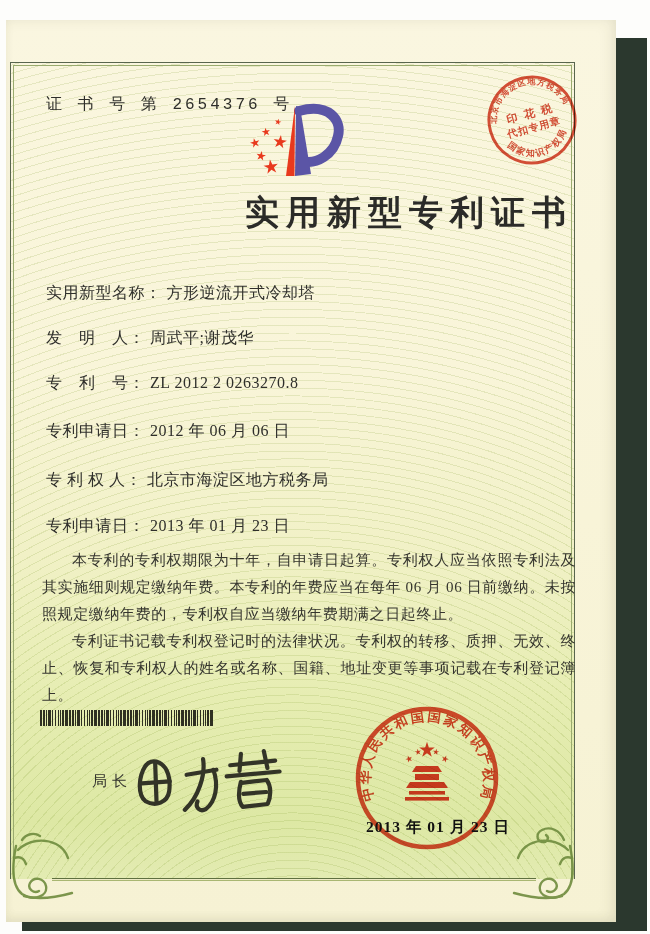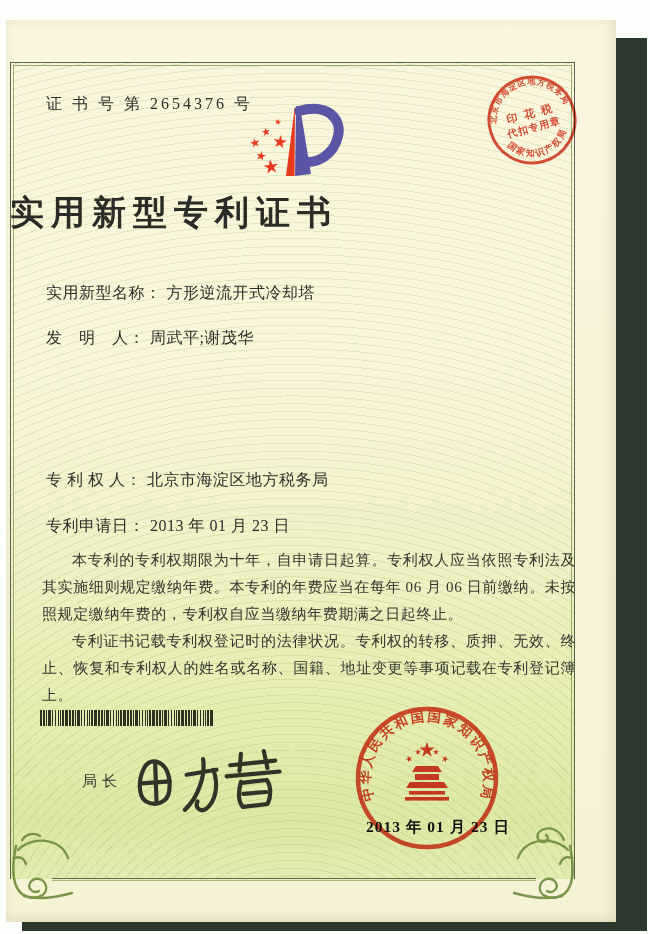--- a/index.html
+++ b/index.html
@@ -10,32 +10,32 @@
          background:linear-gradient(180deg,#faf6e0 0%,#f8f4d8 55%,#f6f2d4 100%);
          box-shadow:inset -5px 0 14px rgba(60,70,40,.08), inset 0 -4px 10px rgba(60,70,40,.06);}
   
   .panel{position:absolute;left:4px;top:42px;width:563px;height:816px;
          border:1px solid #59654e;border-bottom:none;
          background:
            repeating-radial-gradient(140% 95% at 50% 118%, rgba(125,155,45,.17) 0 1px, rgba(0,0,0,0) 1px 8px),
            linear-gradient(180deg,#faf6de 0%,#f9f5d9 38%,#f1f1c6 60%,#e6edb2 78%,#dde8a4 93%,#e3ebb2 100%);}
   .panel::before{content:'';position:absolute;left:2px;right:2px;top:2px;bottom:0;
          border:1px solid #9aab6e;border-bottom:none;pointer-events:none;}
-  .cert-no{position:absolute;left:40px;top:74px;font-size:16px;letter-spacing:3px;color:#2e2e2a;}
+  .cert-no{position:absolute;left:40px;top:74px;font-size:16px;letter-spacing:3px;color:#2e2e2a;font-family:Liberation Mono, monospace;}
   .logo{position:absolute;left:235px;top:80px;}
   .stamp-top{position:absolute;left:466px;top:40px;transform:rotate(-15deg);opacity:.92;mix-blend-mode:multiply;}
-  .title{position:absolute;left:4px;top:170px;width:563px;margin:0;text-align:left;
+  .title{position:absolute;left:4px;top:170px;width:563px;margin:0;text-align:right;
          font-size:34px;font-weight:700;letter-spacing:7px;color:#2b2b28;}
   .frow{position:absolute;left:40px;font-size:16px;color:#2f2f2b;letter-spacing:.5px;white-space:nowrap;}
   .fvalue{margin-left:5px;}
   .body-text{position:absolute;left:36px;top:527px;width:534px;font-size:15px;line-height:27px;
          color:#35352e;letter-spacing:.6px;text-align:justify;}
   .body-text p{margin:0;text-indent:2em;}
   .barcode{position:absolute;left:34px;top:690px;height:16px;font-size:0;opacity:.88;}
-  .issuer-label{position:absolute;left:76px;top:752px;font-size:15px;letter-spacing:5px;color:#33332d;}
+  .issuer-label{position:absolute;left:86px;top:752px;font-size:15px;letter-spacing:5px;color:#33332d;}
   .signature{position:absolute;left:118px;top:720px;transform:rotate(-2deg);}
   .seal-bottom{position:absolute;left:346px;top:683px;opacity:.95;mix-blend-mode:multiply;}
   .seal-date{position:absolute;left:360px;top:797px;font-size:15.5px;font-weight:700;color:#101010;
          letter-spacing:1px;z-index:5;white-space:nowrap;}
   .footer{position:absolute;left:4px;top:833px;width:563px;text-align:center;font-size:12.5px;
          letter-spacing:2.5px;color:#565f49;}
   .bottom-line{position:absolute;left:46px;top:858px;width:484px;height:3px;
          background:linear-gradient(180deg,#5f7040 0 35%,#eeeac6 35% 60%,#a9b772 60% 100%);}
   .corner{position:absolute;opacity:.9;}
   .corner-left{left:2px;top:810px;}
@@ -85,20 +85,26 @@
       <text x="60" y="71" text-anchor="middle" font-size="10" font-weight="700" fill="#d4422c" letter-spacing="1">代扣专用章</text>
     </svg>
 
     <h1 class="title">实用新型专利证书</h1>
 
     <div class="frow" style="top:263px">
       <span>实用新型名称：</span><span class="fvalue">方形逆流开式冷却塔</span>
     </div>
     <div class="frow" style="top:308px">
       <span>发　明　人：</span><span class="fvalue">周武平;谢茂华</span>
+    </div>
+    <div class="frow" style="top:353px">
+      <span>专　利　号：</span><span class="fvalue">ZL 2012 2 0263270.8</span>
+    </div>
+    <div class="frow" style="top:401px">
+      <span>专利申请日：</span><span class="fvalue">2012 年 06 月 06 日</span>
     </div>
     <div class="frow" style="top:450px">
       <span>专 利 权 人：</span><span class="fvalue">北京市海淀区地方税务局</span>
     </div>
     <div class="frow" style="top:496px">
       <span>专利申请日：</span><span class="fvalue">2013 年 01 月 23 日</span>
     </div>
 
     <div class="body-text">
       <p>本专利的专利权期限为十年，自申请日起算。专利权人应当依照专利法及其实施细则规定缴纳年费。本专利的年费应当在每年 06 月 06 日前缴纳。未按照规定缴纳年费的，专利权自应当缴纳年费期满之日起终止。</p>

